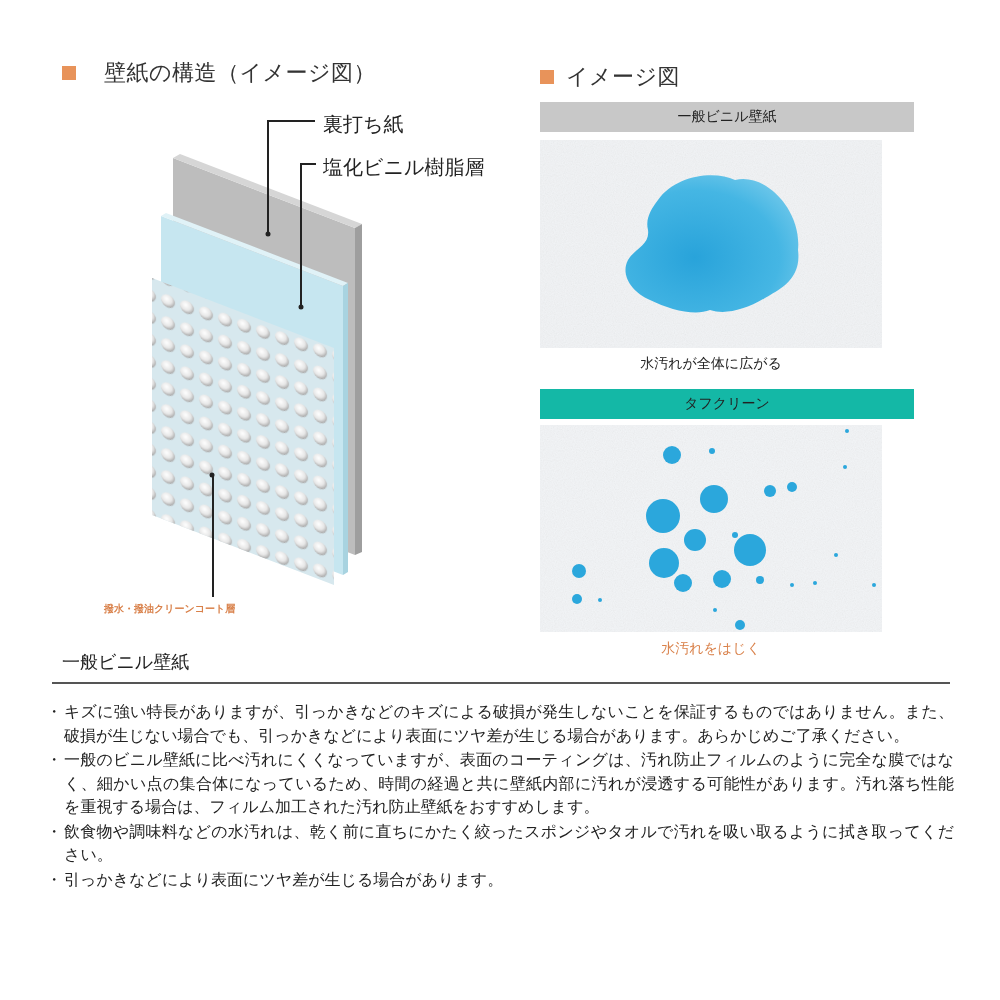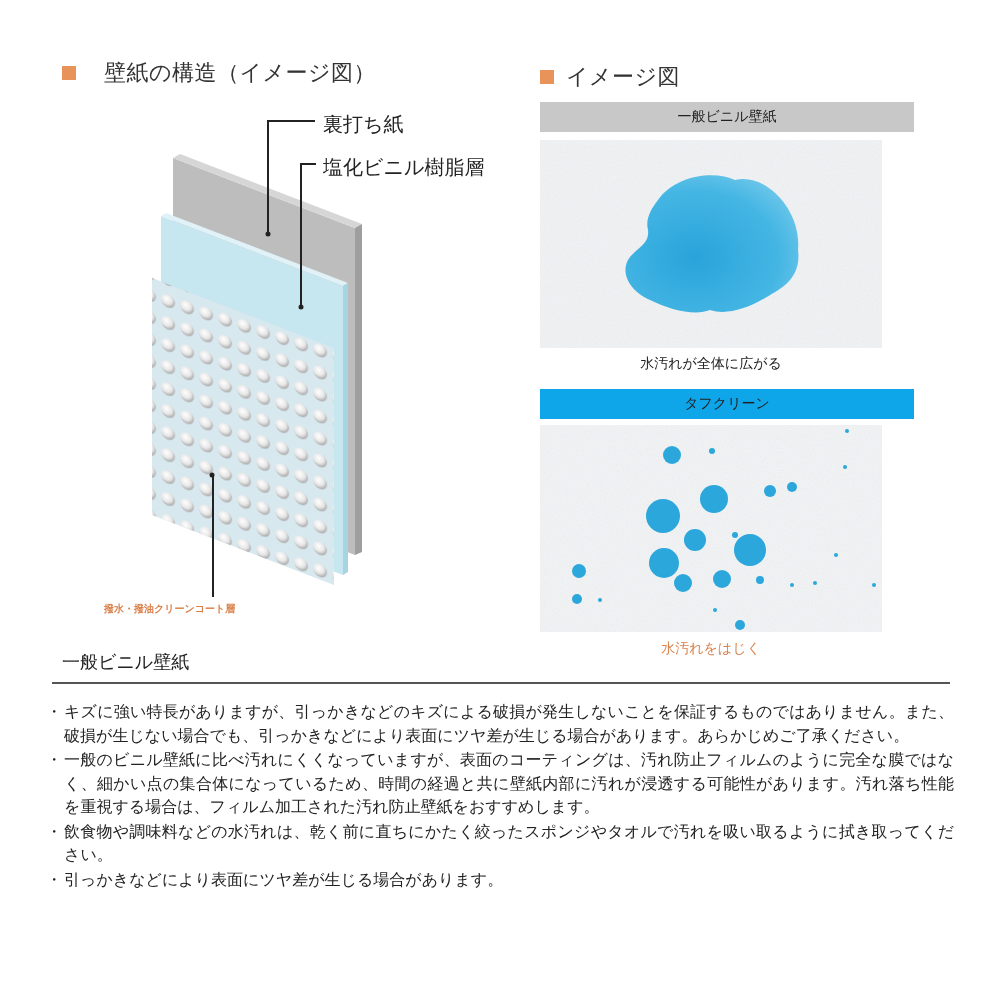--- a/index.html
+++ b/index.html
@@ -100,21 +100,21 @@
         <stop offset="70%" stop-color="#3cb3e3"></stop>
         <stop offset="100%" stop-color="#6ac6ea"></stop>
       </radialGradient>
     </defs>
     <rect width="342" height="208" fill="#f2f4f6" filter="url(#rough)"></rect>
     <path d="M118,60 C135,35 175,30 195,40 C225,32 262,70 258,110 C262,140 238,150 225,158 C205,170 185,175 170,170 C155,176 130,170 110,160 C92,152 80,135 88,120 C95,108 110,105 108,90 C105,78 112,68 118,60 Z" fill="url(#stain)" opacity="0.95"></path>
   </svg>
 </div>
 <div class="caption" style="top:355px; color:#222;">水汚れが全体に広がる</div>
 
-<div class="panel-bar" style="top:389px; background:#0ea5e9;">
+<div class="panel-bar" style="top:389px; background:#14b8a6;">
   <span>タフクリーン</span>
 </div>
 <div class="photo" style="top:425px; height:207px;">
   <svg width="342" height="207" viewBox="0 0 342 207">
     <rect width="342" height="207" fill="#f3f5f7" filter="url(#rough)"></rect>
     <g fill="#2ba7dc">
       <circle cx="132" cy="30" r="9"></circle>
       <circle cx="174" cy="74" r="14"></circle>
       <circle cx="123" cy="91" r="17"></circle>
       <circle cx="155" cy="115" r="11"></circle>

